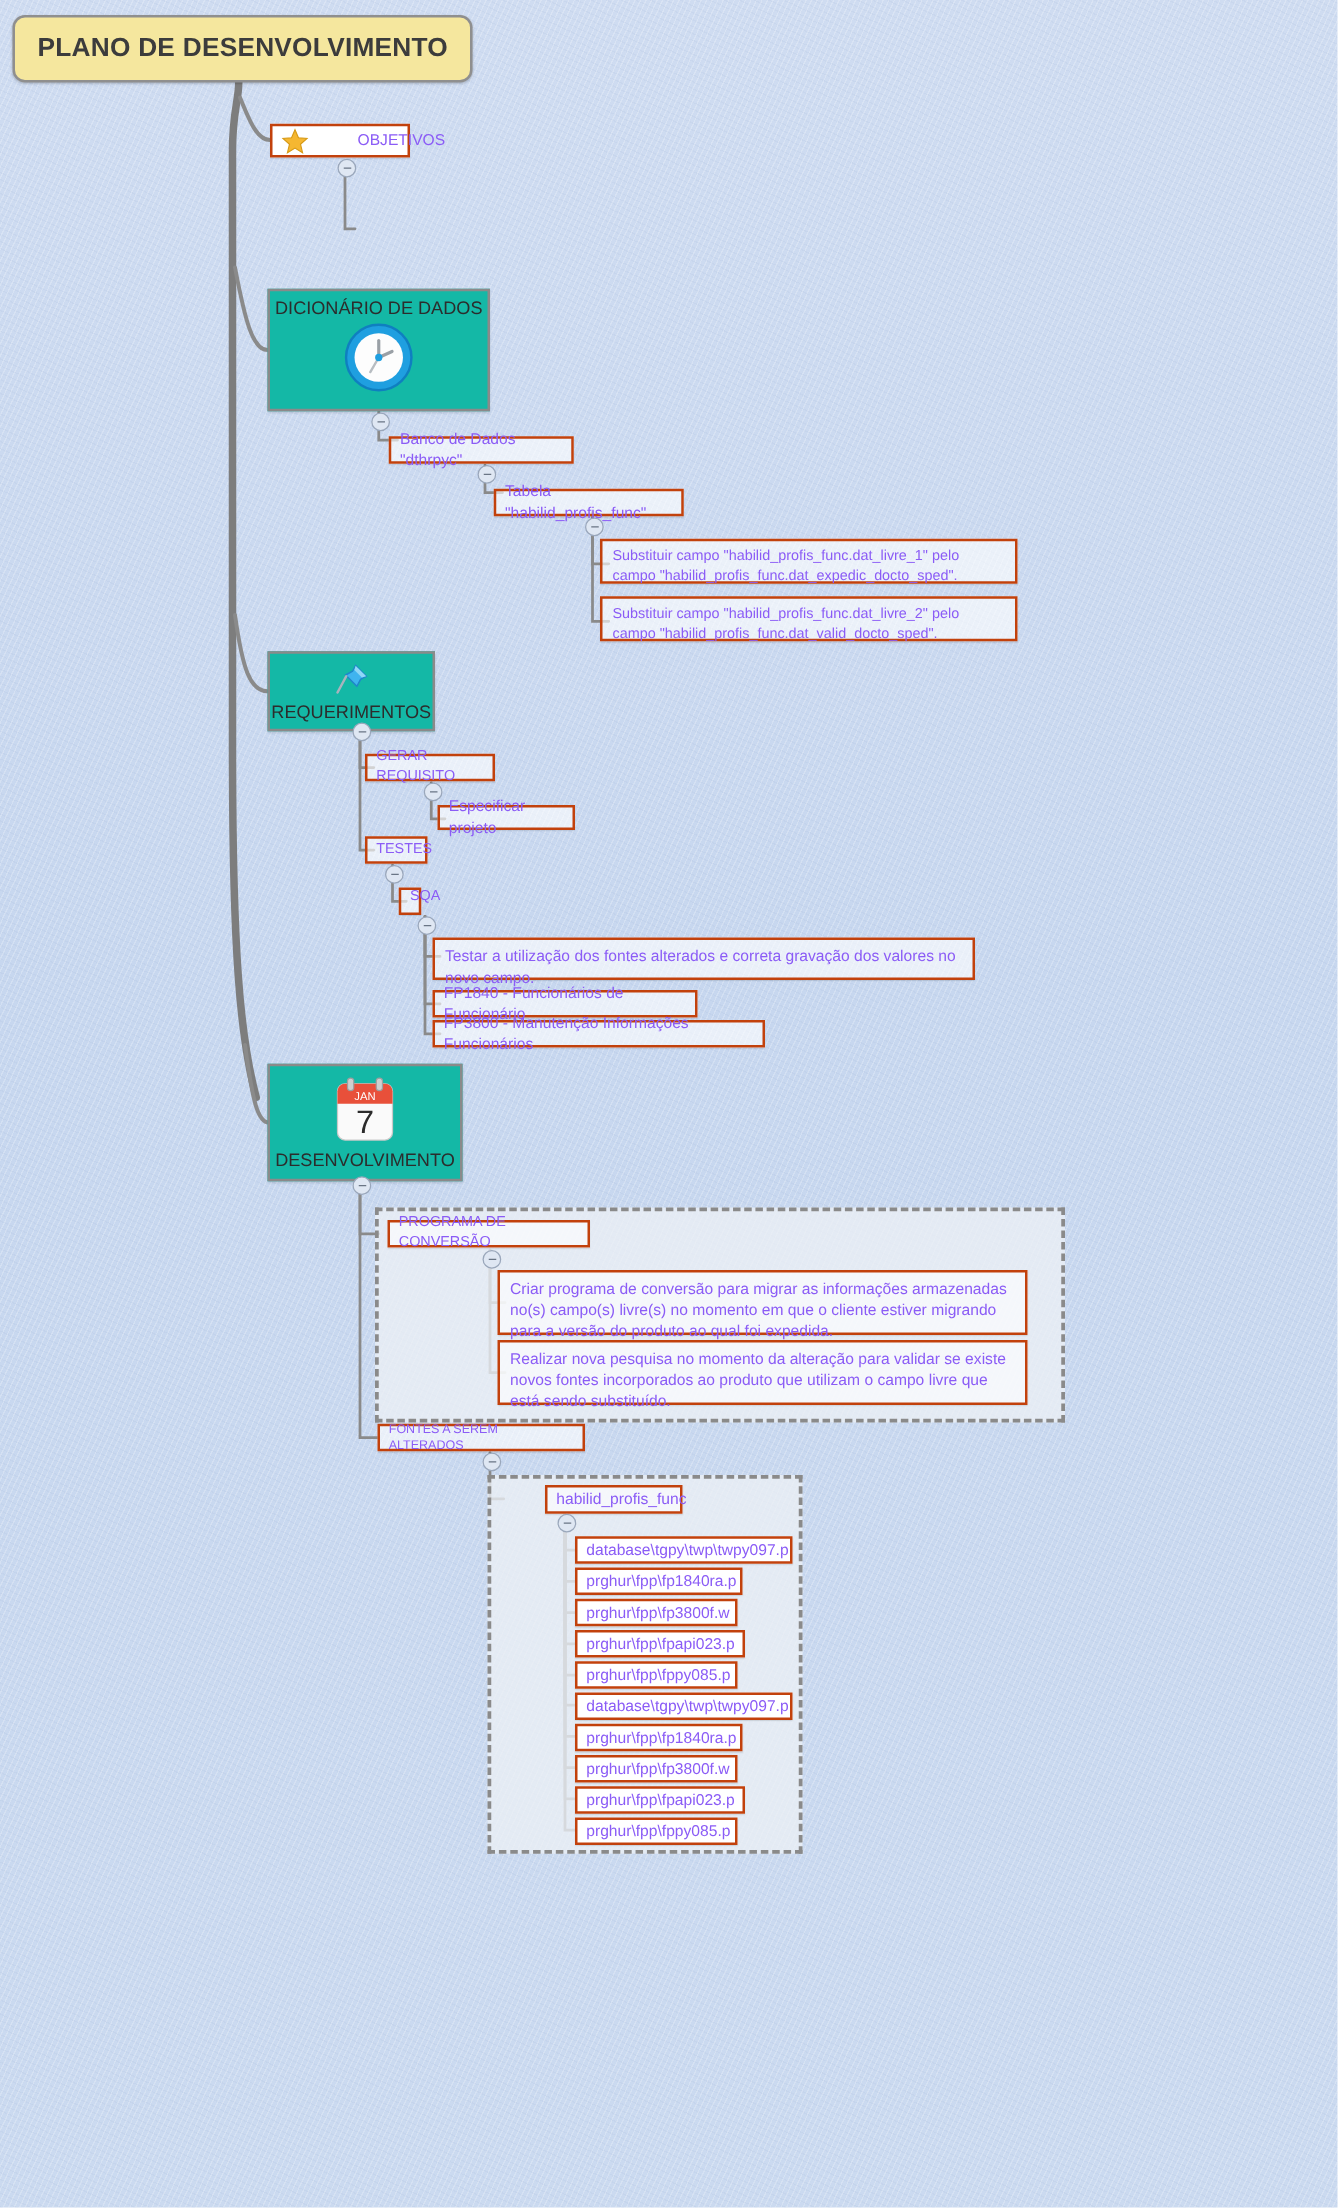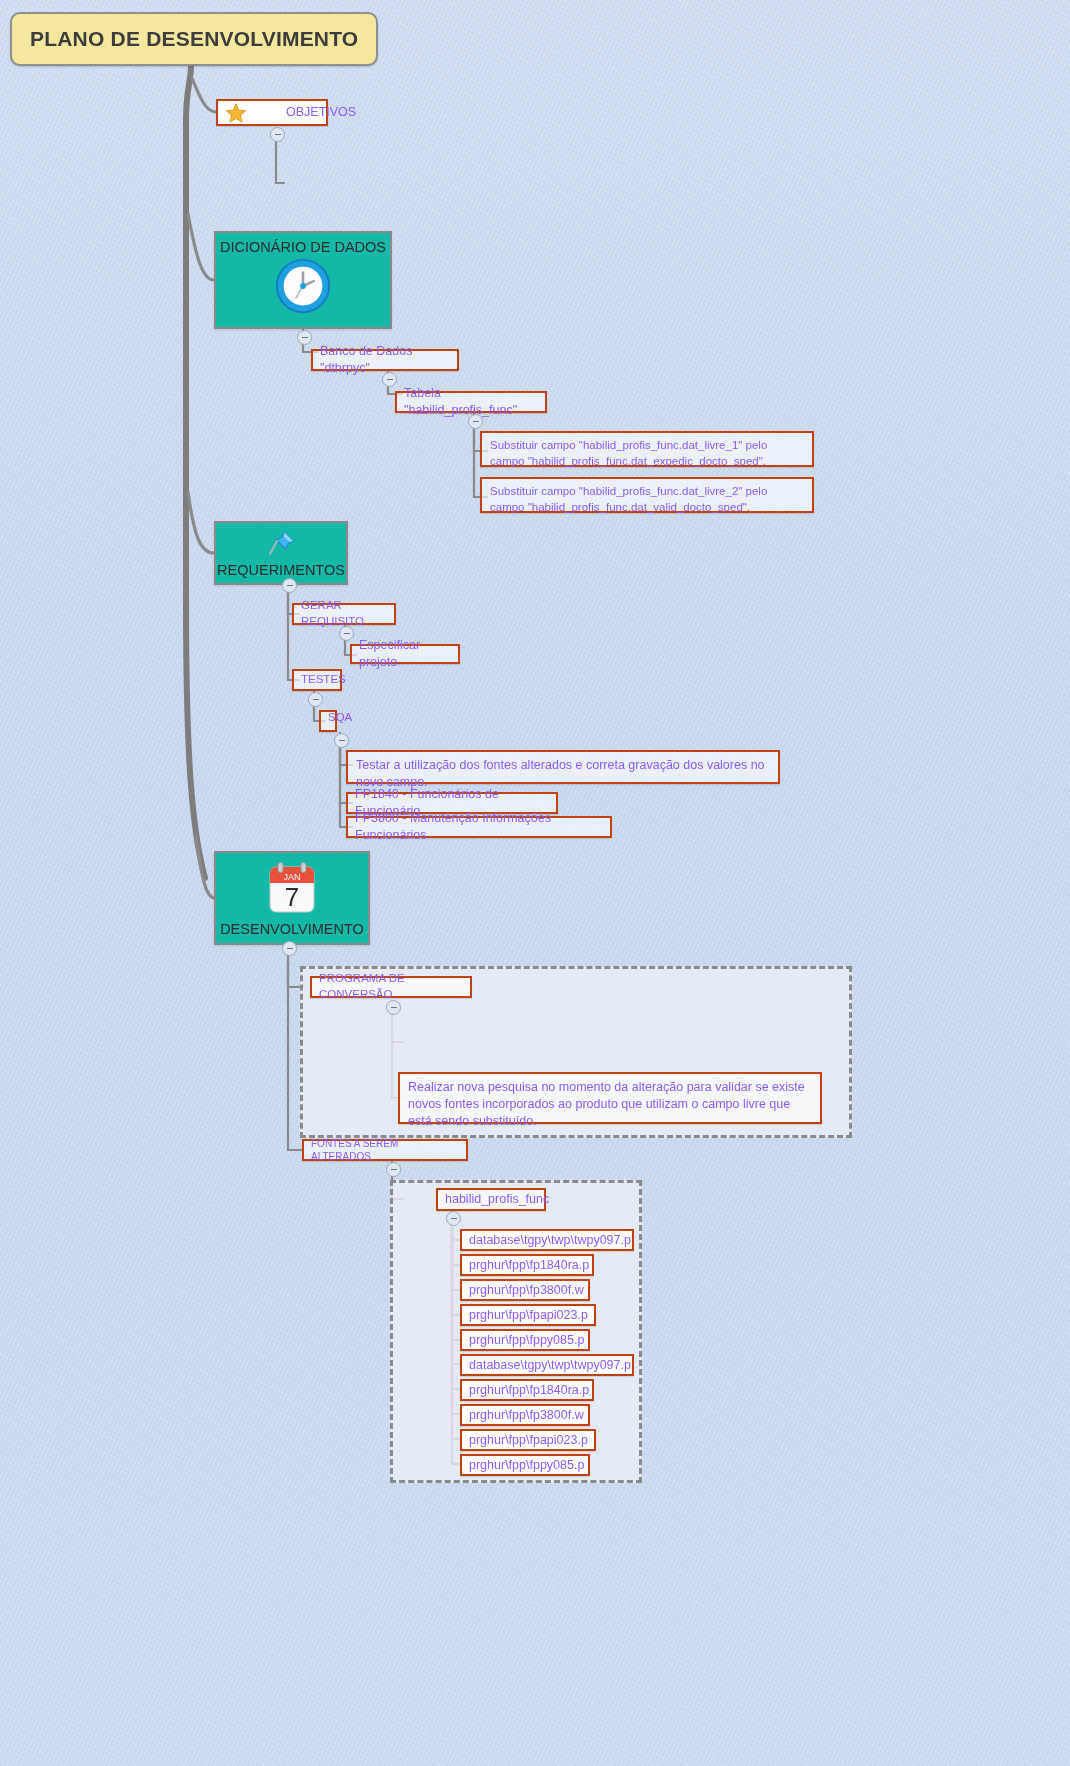--- a/index.html
+++ b/index.html
@@ -228,20 +228,23 @@
   </div>
   <div class="handle" style="left:282px;top:941px;"></div>
 
   <div class="group" style="left:300px;top:966px;width:552px;height:172px;"></div>
 
   <div class="node box trans" style="left:310px;top:976px;width:162px;height:22px;font-size:11.5px;">
     <span>PROGRAMA DE CONVERSÃO</span>
   </div>
   <div class="handle" style="left:386px;top:1000px;"></div>
 
+  <div class="node box multiline trans" style="left:398px;top:1016px;width:424px;height:52px;">
+    <span>Criar programa de conversão para migrar as informações armazenadas no(s) campo(s) livre(s) no momento em que o cliente estiver migrando para a versão do produto ao qual foi expedida.</span>
+  </div>
   <div class="node box multiline trans" style="left:398px;top:1072px;width:424px;height:52px;">
     <span>Realizar nova pesquisa no momento da alteração para validar se existe novos fontes incorporados ao produto que utilizam o campo livre que está sendo substituído.</span>
   </div>
 
   <div class="node box trans" style="left:302px;top:1139px;width:166px;height:22px;font-size:10px;">
     <span>FONTES A SEREM ALTERADOS</span>
   </div>
   <div class="handle" style="left:386px;top:1162px;"></div>
 
   <div class="group" style="left:390px;top:1180px;width:252px;height:303px;"></div>

